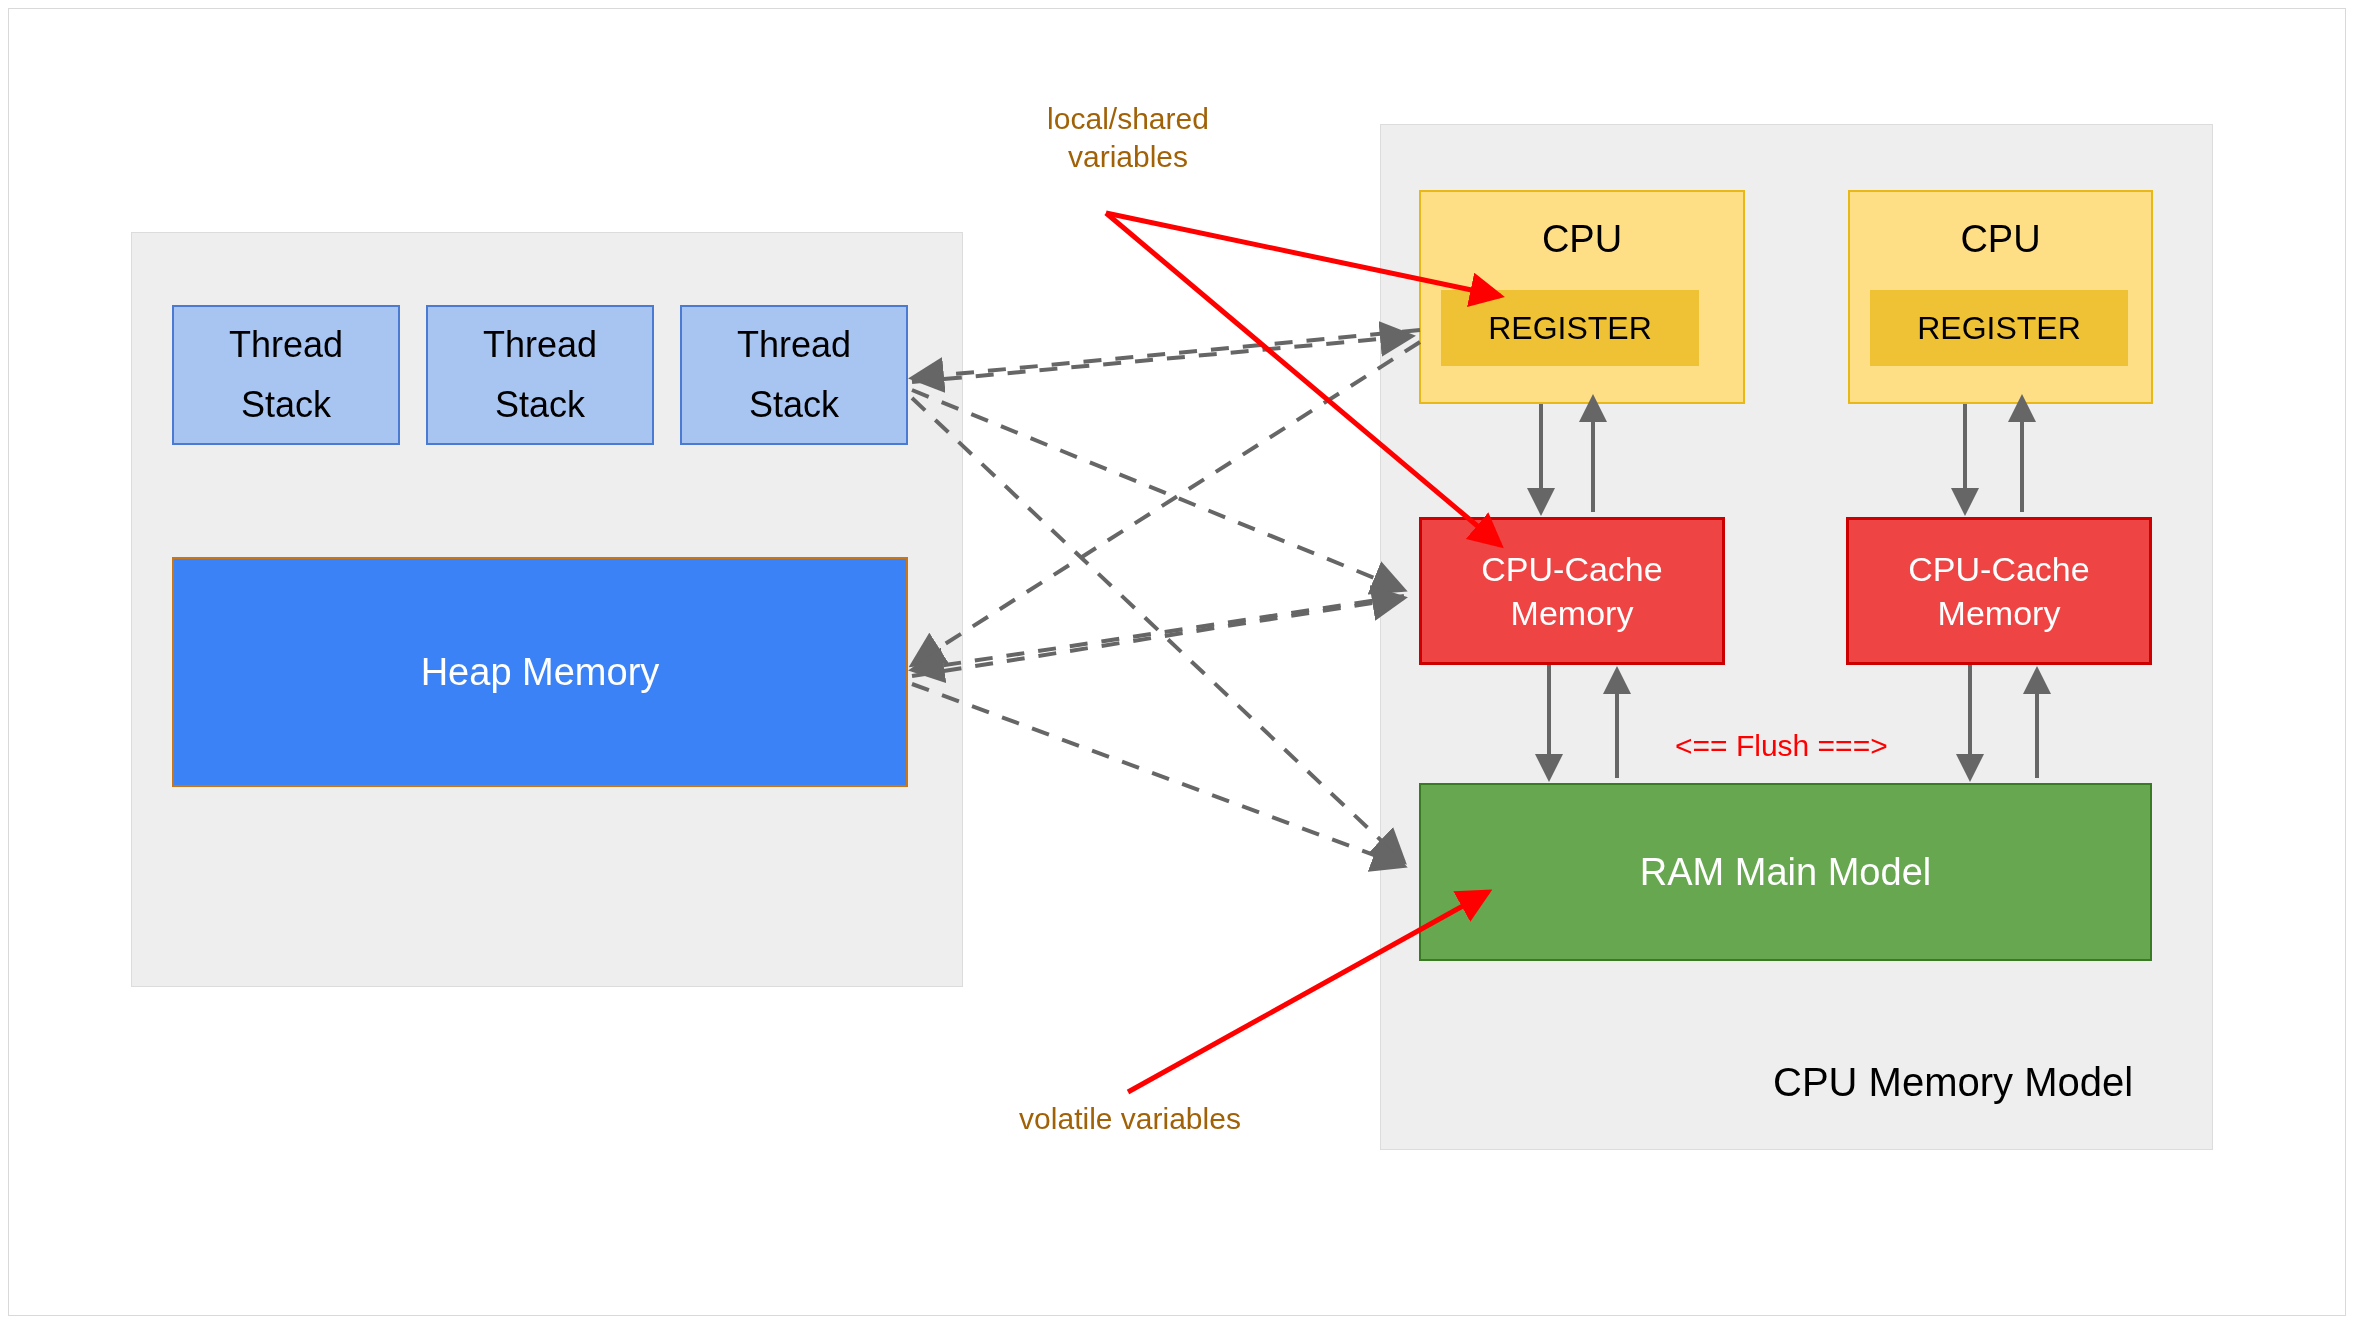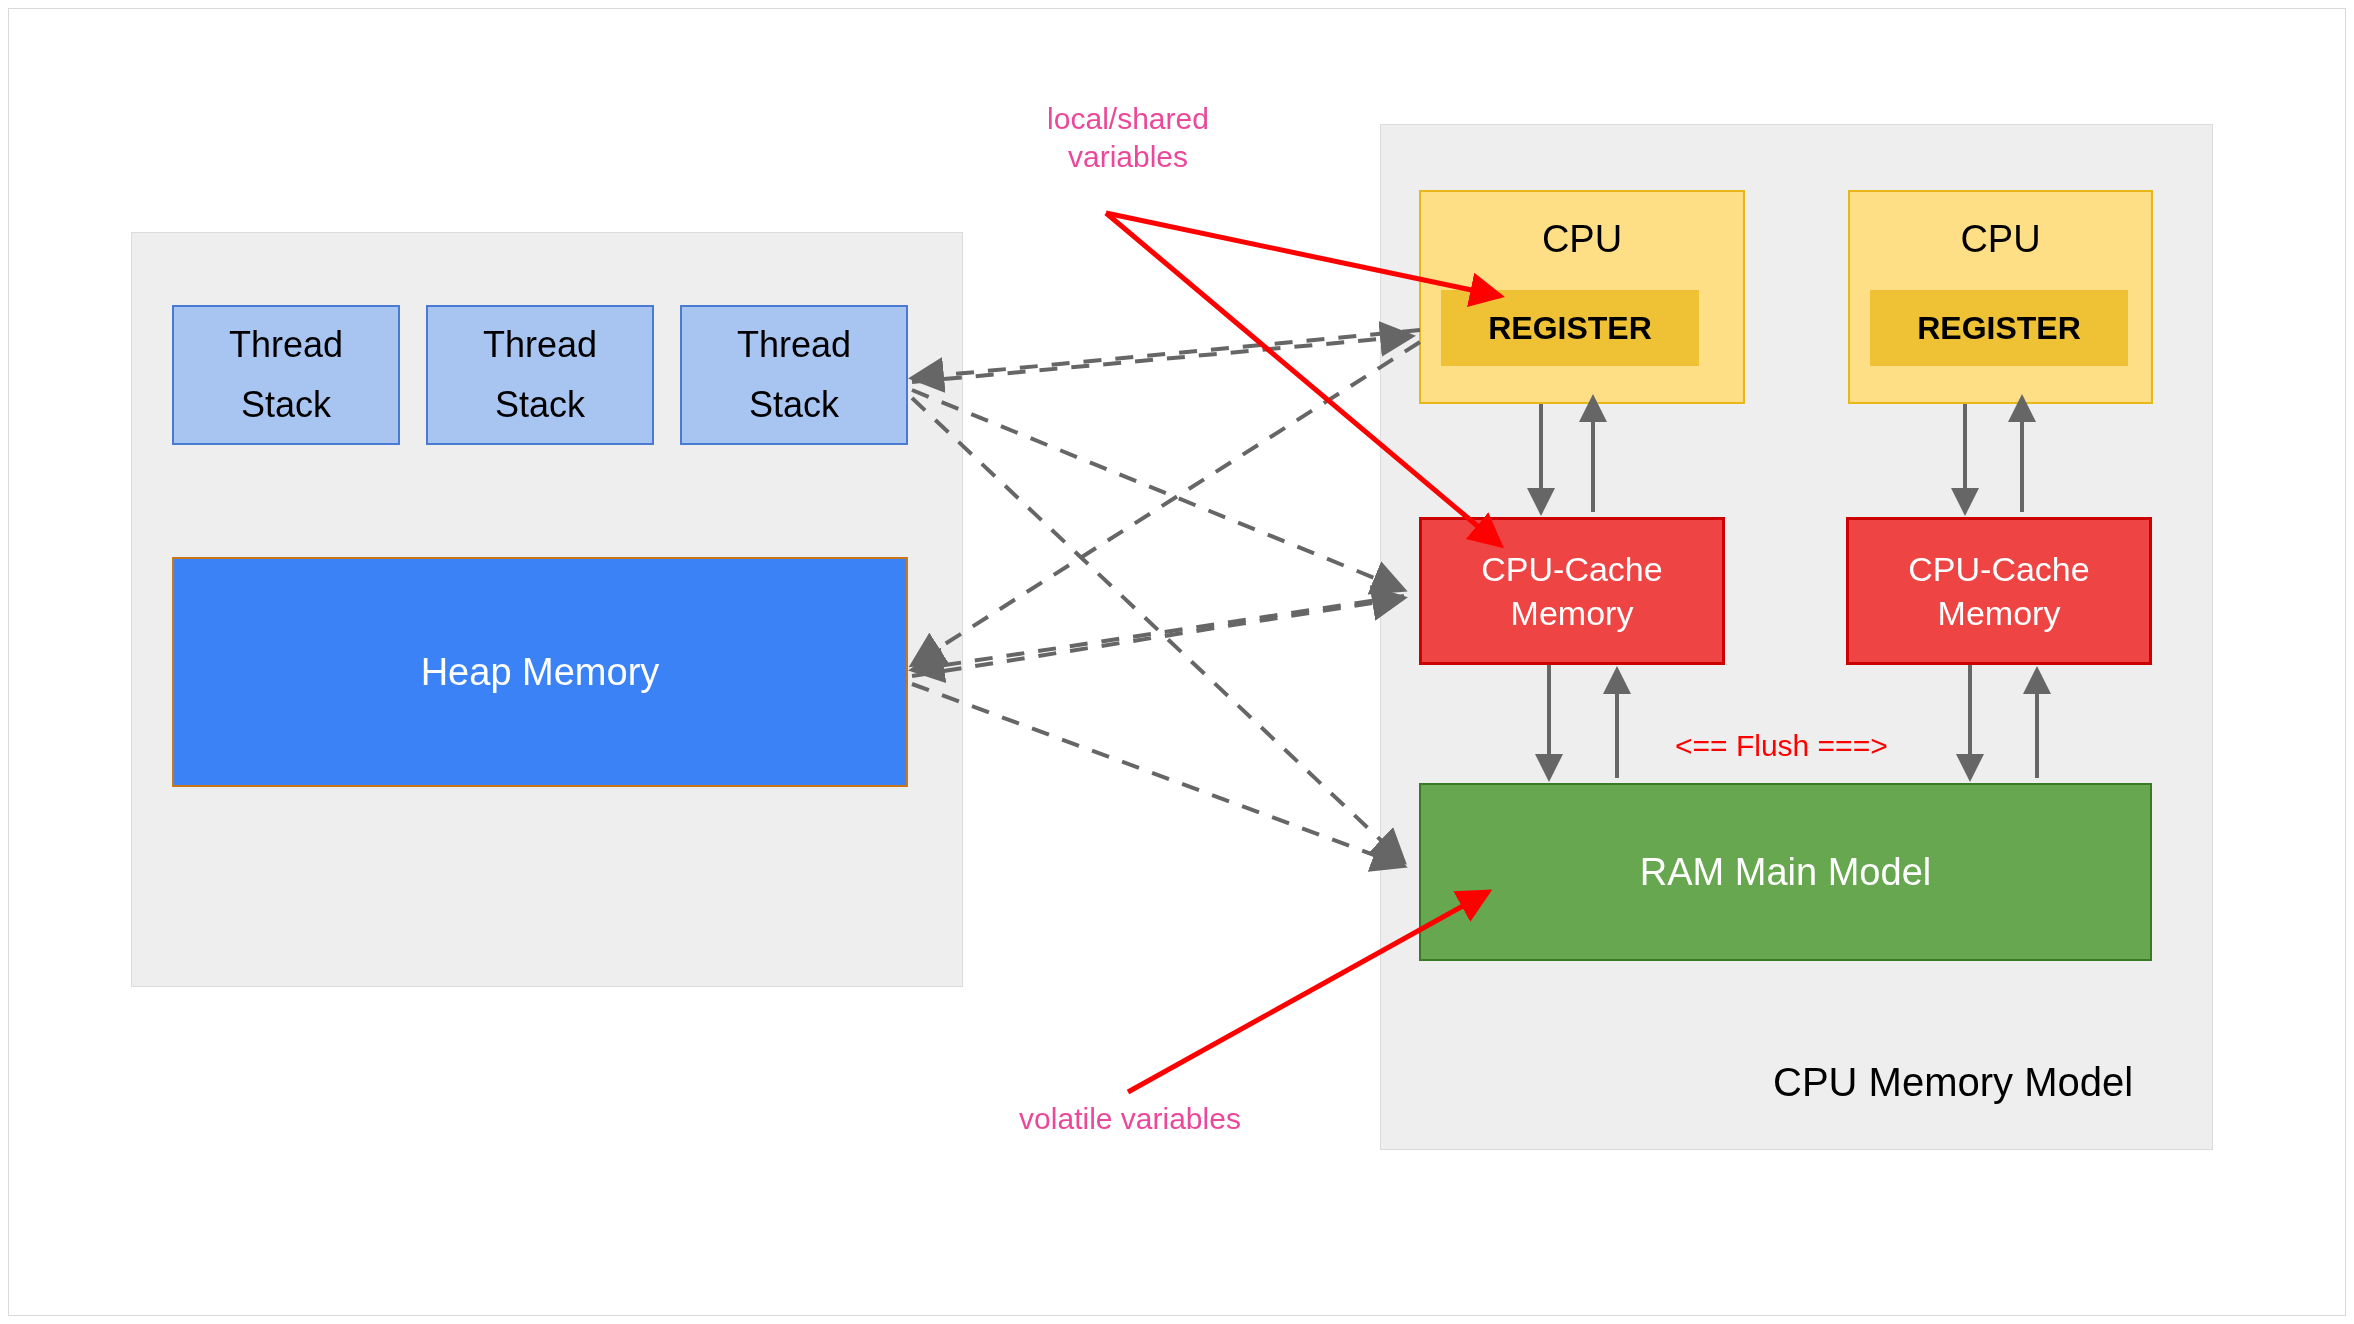--- a/index.html
+++ b/index.html
@@ -73,40 +73,39 @@
     line-height: 46px;
     align-items: flex-start;
     padding-top: 24px;
   }
   .register {
     background: #efc236;
     border: none;
     color: #000000;
     font-size: 32px;
     line-height: 40px;
-    font-weight: bold;
   }
   .cache {
     background: #ef4444;
     border: 3px solid #cc0000;
     color: #ffffff;
     font-size: 34px;
     line-height: 44px;
   }
   .ram {
     background: #67a74f;
     border: 2px solid #3a7a24;
     color: #ffffff;
     font-size: 38px;
     line-height: 46px;
   }
 
   .annot {
     position: absolute;
-    color: #ec4899;
+    color: #a16207;
     font-size: 30px;
     line-height: 38px;
     text-align: center;
     white-space: pre-line;
   }
   .flush-label {
     position: absolute;
     color: #ff0000;
     font-size: 30px;
     line-height: 38px;

